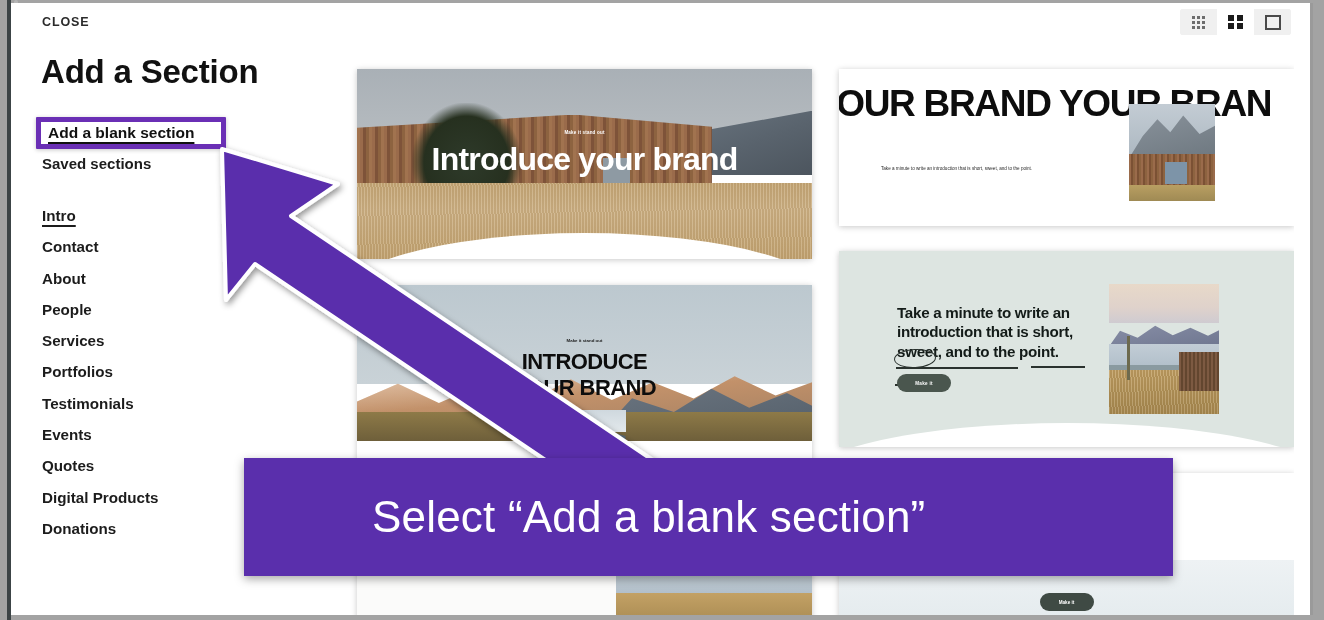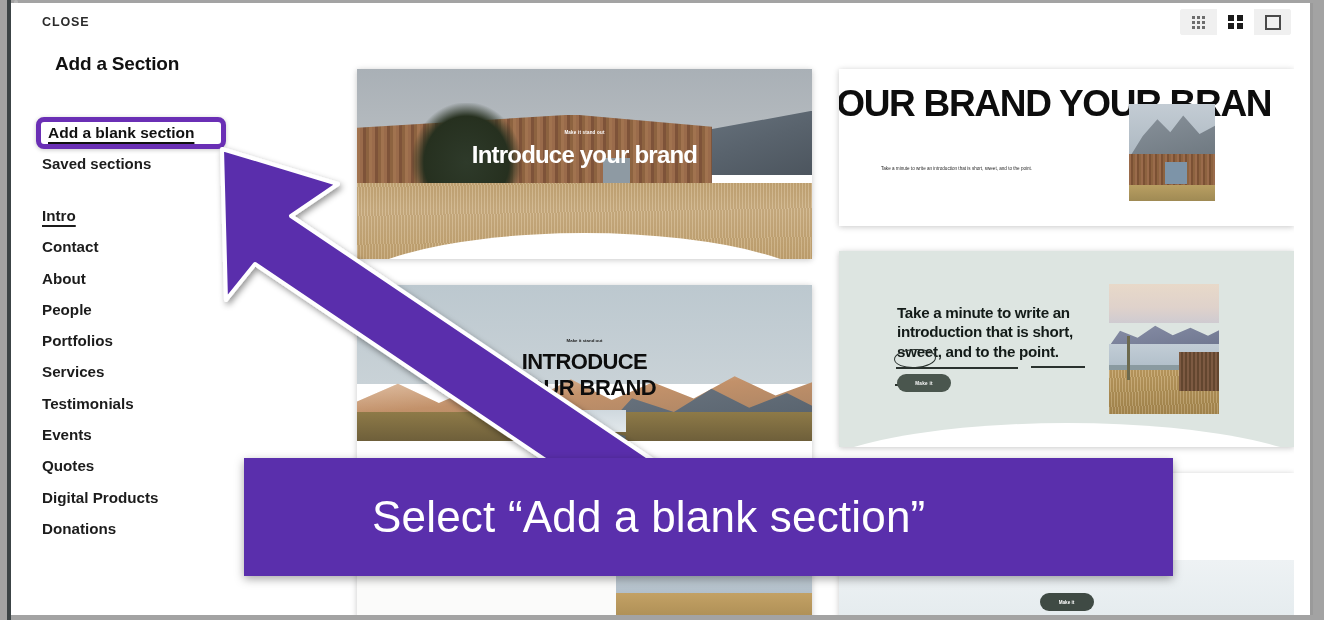--- a/index.html
+++ b/index.html
@@ -68,38 +68,38 @@
     top: 12px;
     font-size: 12.5px;
     font-weight: 700;
     letter-spacing: 0.9px;
     color: #2b2b2b;
     cursor: pointer;
   }
 
   #page-title {
     position: absolute;
-    left: 44px;
+    left: 30px;
     top: 50px;
-    font-size: 19px;
+    font-size: 33px;
     font-weight: 700;
     letter-spacing: -0.2px;
     color: #111111;
   }
 
   
   #add-blank-wrap {
     position: absolute;
     left: 25px;
     top: 114px;
     width: 190px;
     height: 32px;
     border: 5px solid #6a2fb5;
     background: #ffffff;
-    border-radius: 8px;
+    border-radius: 1px;
     box-shadow: 0 1px 4px rgba(0,0,0,.22);
     z-index: 8;
   }
   #add-blank-link {
     position: absolute;
     left: 7px;
     top: 2px;
     font-size: 15.5px;
     font-weight: 600;
     color: #111111;
@@ -238,21 +238,21 @@
 
   .hero-eyebrow {
     position: absolute; left: 0; right: 0; top: 32%;
     text-align: center;
     font-size: 4.5px; font-weight: 700; color: #ffffff;
     letter-spacing: .2px;
   }
   .hero-title {
     position: absolute; left: 0; right: 0; top: 38%;
     text-align: center;
-    font-size: 24px; font-weight: 700; color: #ffffff;
+    font-size: 32px; font-weight: 700; color: #ffffff;
     letter-spacing: -0.8px;
   }
 
   
   .curve-bottom {
     position: absolute; left: -6%; right: -6%; bottom: -46px;
     height: 72px; background: #ffffff;
     border-radius: 50% 50% 0 0 / 100% 100% 0 0;
   }
 
@@ -507,22 +507,22 @@
         <div id="add-blank-link">Add a blank section</div>
       </div>
 
       <div id="saved-sections">Saved sections</div>
 
       <ul id="section-list">
           <li class="active"><span>Intro</span></li>
           <li><span>Contact</span></li>
           <li><span>About</span></li>
           <li><span>People</span></li>
+          <li><span>Services</span></li>
           <li><span>Portfolios</span></li>
-          <li><span>Services</span></li>
           <li><span>Testimonials</span></li>
           <li><span>Events</span></li>
           <li><span>Quotes</span></li>
           <li><span>Digital Products</span></li>
           <li><span>Donations</span></li>
         </ul>
     </div>
 
     <div id="view-toggle">
       <div class="vt-btn">

